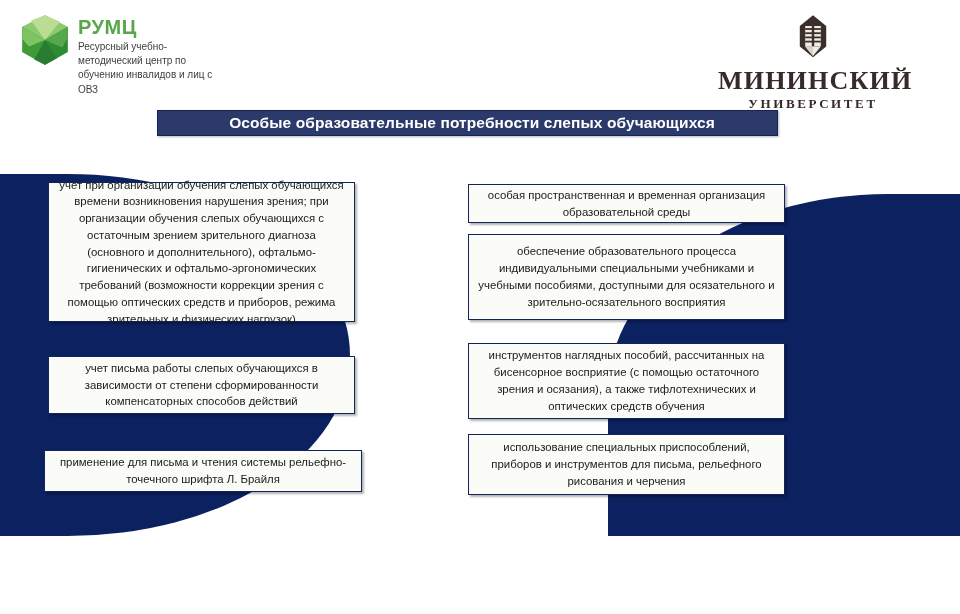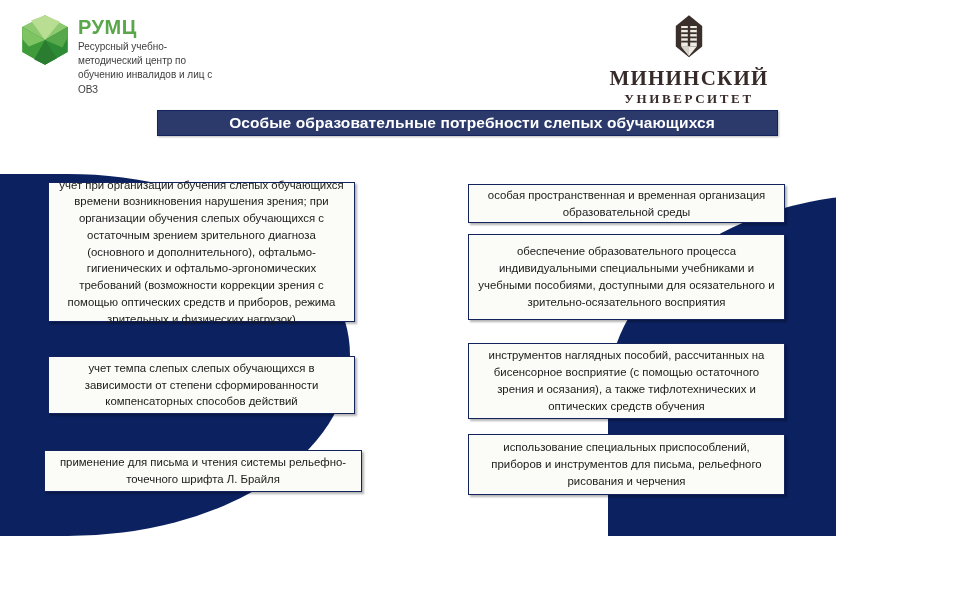--- a/index.html
+++ b/index.html
@@ -5,21 +5,21 @@
   html, body {
     margin: 0;
     padding: 0;
     background: #ffffff;
   }
   body {
     font-family: "Liberation Sans", "DejaVu Sans", sans-serif;
   }
   #slide {
     position: relative;
-    width: 836px;
+    width: 960px;
     height: 614px;
     background: #ffffff;
     overflow: hidden;
   }
 
   
   .bg-layer {
     position: absolute;
     inset: 0;
     overflow: hidden;
@@ -93,21 +93,21 @@
     width: 190px;
   }
   .emblem {
     width: 36px;
     height: 48px;
     display: block;
     margin: 0 auto 6px;
   }
   .univ-name {
     font-family: "Liberation Serif", "DejaVu Serif", serif;
-    font-size: 21px;
+    font-size: 26px;
     font-weight: bold;
     color: #362b28;
     letter-spacing: 1.2px;
     line-height: 1;
   }
   .univ-sub {
     font-family: "Liberation Serif", "DejaVu Serif", serif;
     font-size: 13px;
     font-weight: bold;
     color: #362b28;
@@ -218,21 +218,21 @@
   </div>
 
   <div class="title-banner">
     <span class="title-text">Особые образовательные потребности слепых обучающихся</span>
   </div>
 
   <div class="box box-l1">
     <p>учет при организации обучения слепых обучающихся времени возникновения нарушения зрения; при организации обучения слепых обучающихся с остаточным зрением зрительного диагноза (основного и дополнительного), офтальмо-гигиенических и офтальмо-эргономических требований (возможности коррекции зрения с помощью оптических средств и приборов, режима зрительных и физических нагрузок)</p>
   </div>
   <div class="box box-l2">
-    <p>учет темпа слепых слепых обучающихся в зависимости от степени сформированности компенсаторных способов действий</p>
+    <p>учет письма работы слепых обучающихся в зависимости от степени сформированности компенсаторных способов действий</p>
   </div>
   <div class="box box-l3">
     <p>применение для письма и чтения системы рельефно-точечного шрифта Л. Брайля</p>
   </div>
 
   <div class="box box-r1">
     <p>особая пространственная и временная организация образовательной среды</p>
   </div>
   <div class="box box-r2">
     <p>обеспечение образовательного процесса индивидуальными специальными учебниками и учебными пособиями, доступными для осязательного и зрительно-осязательного восприятия</p>

